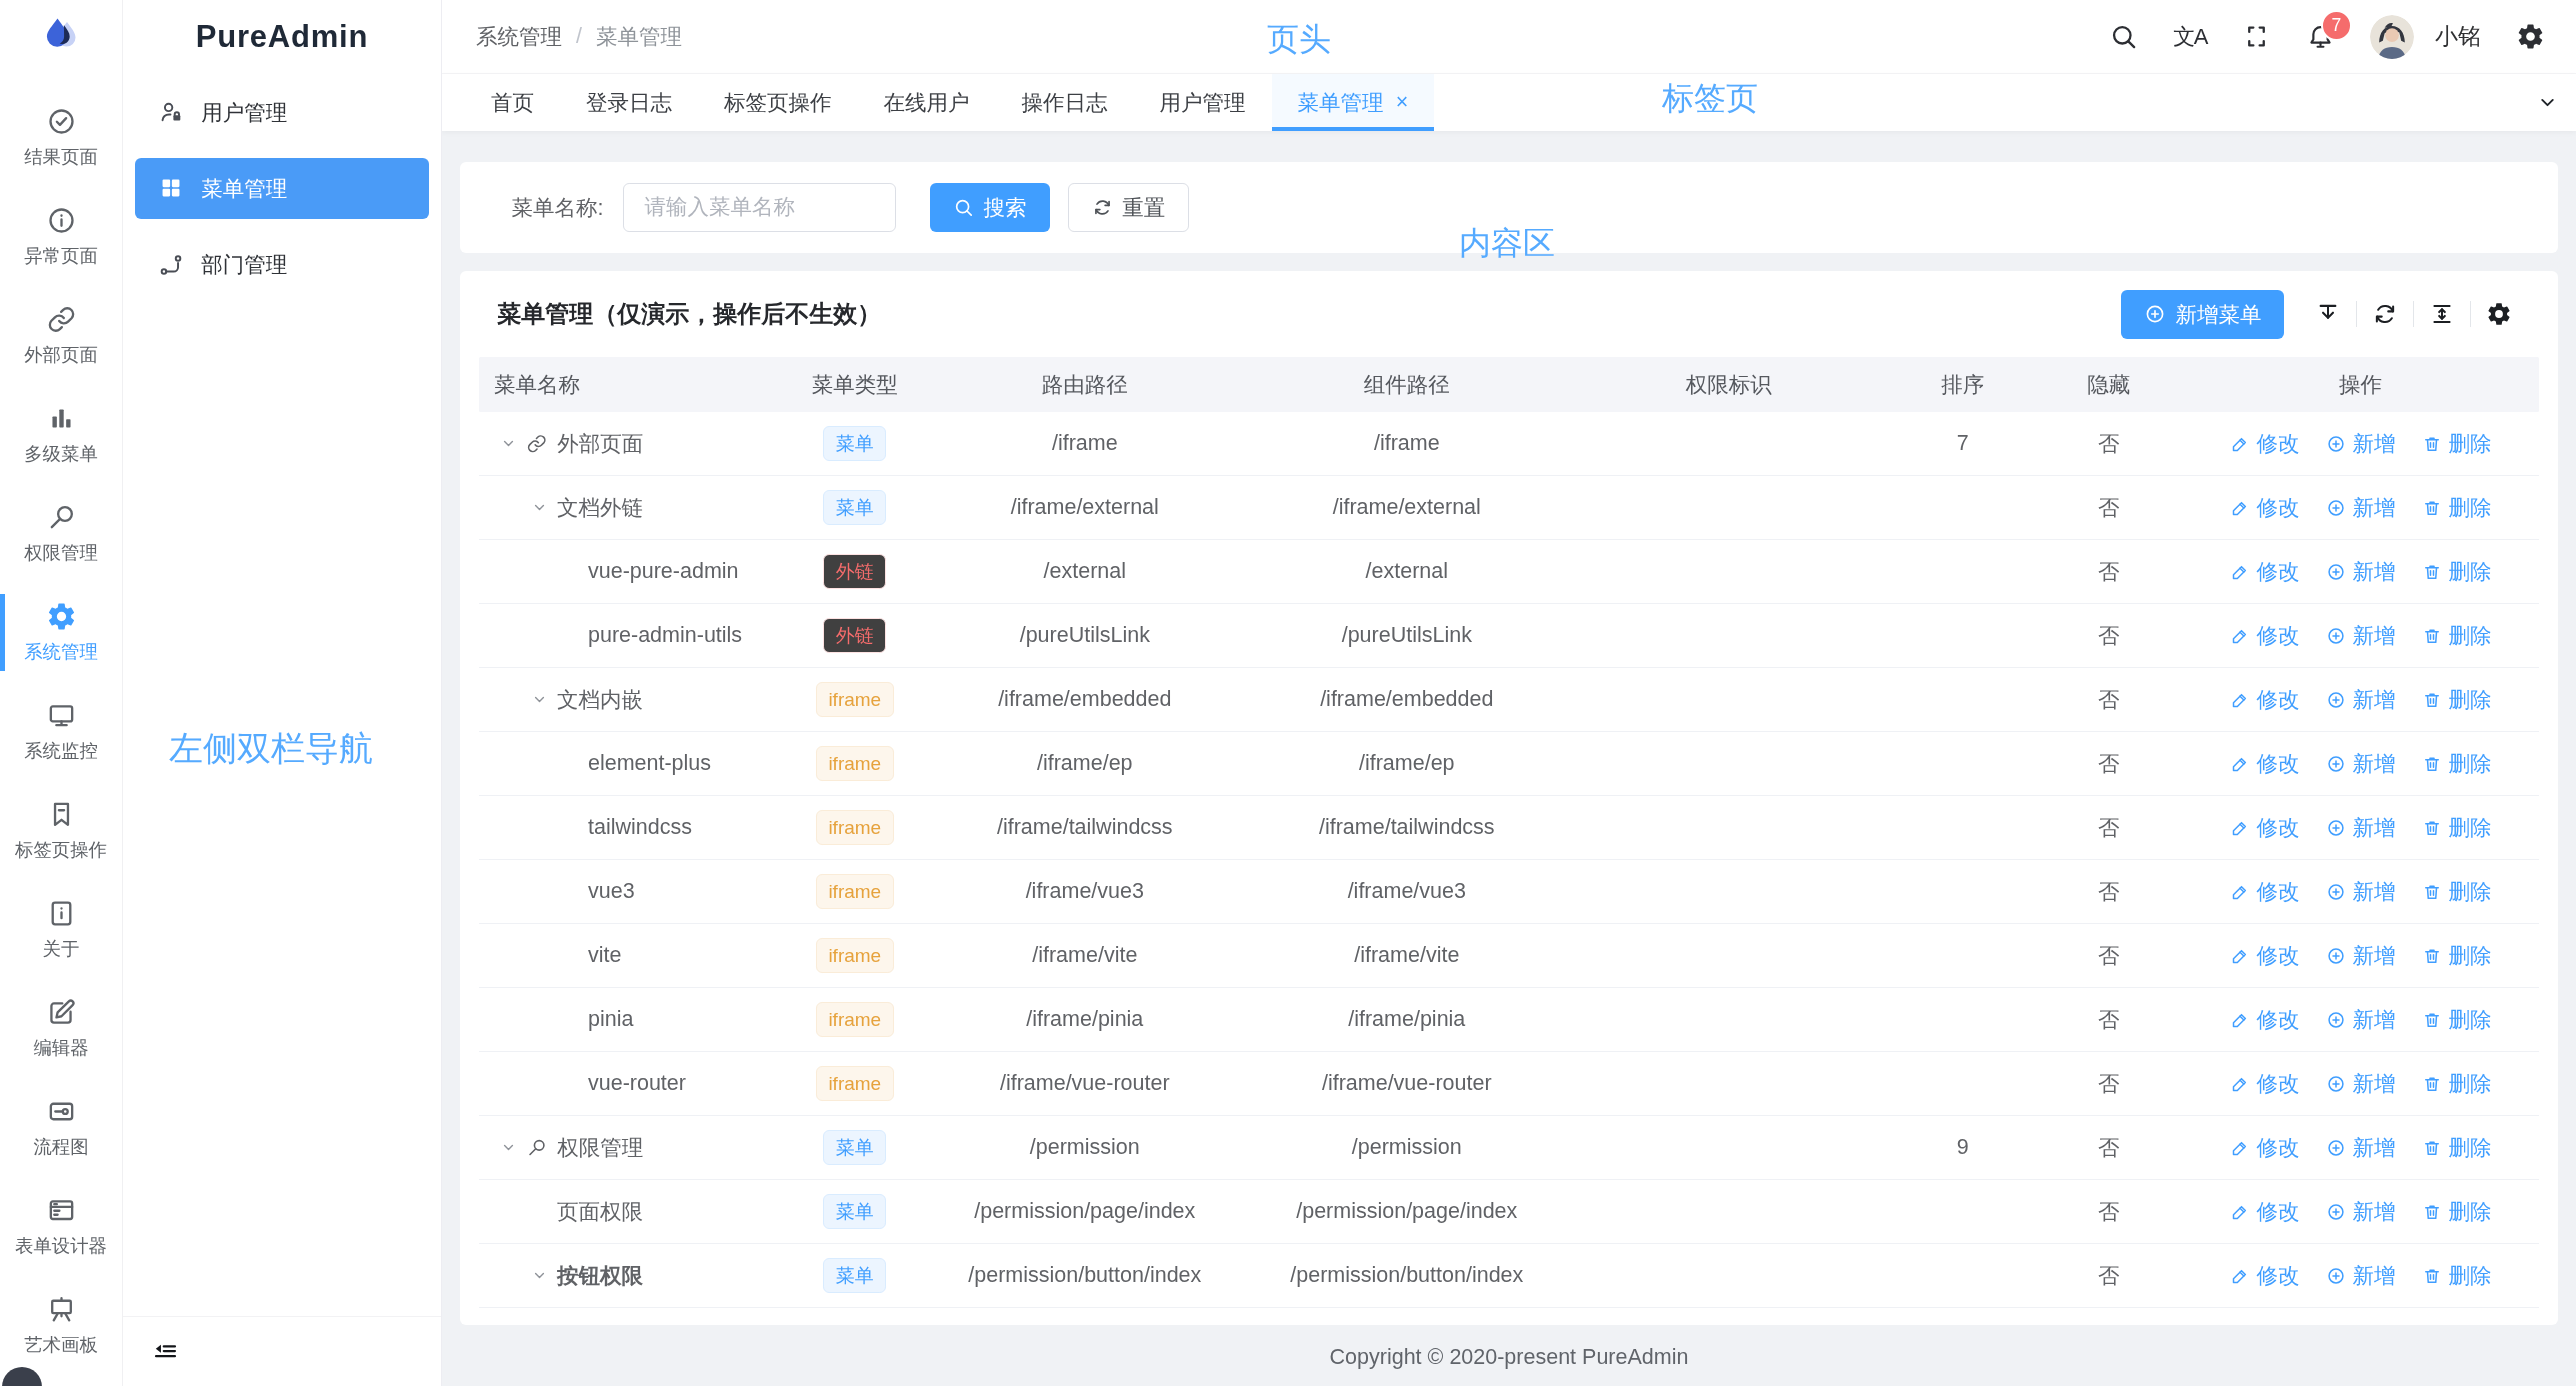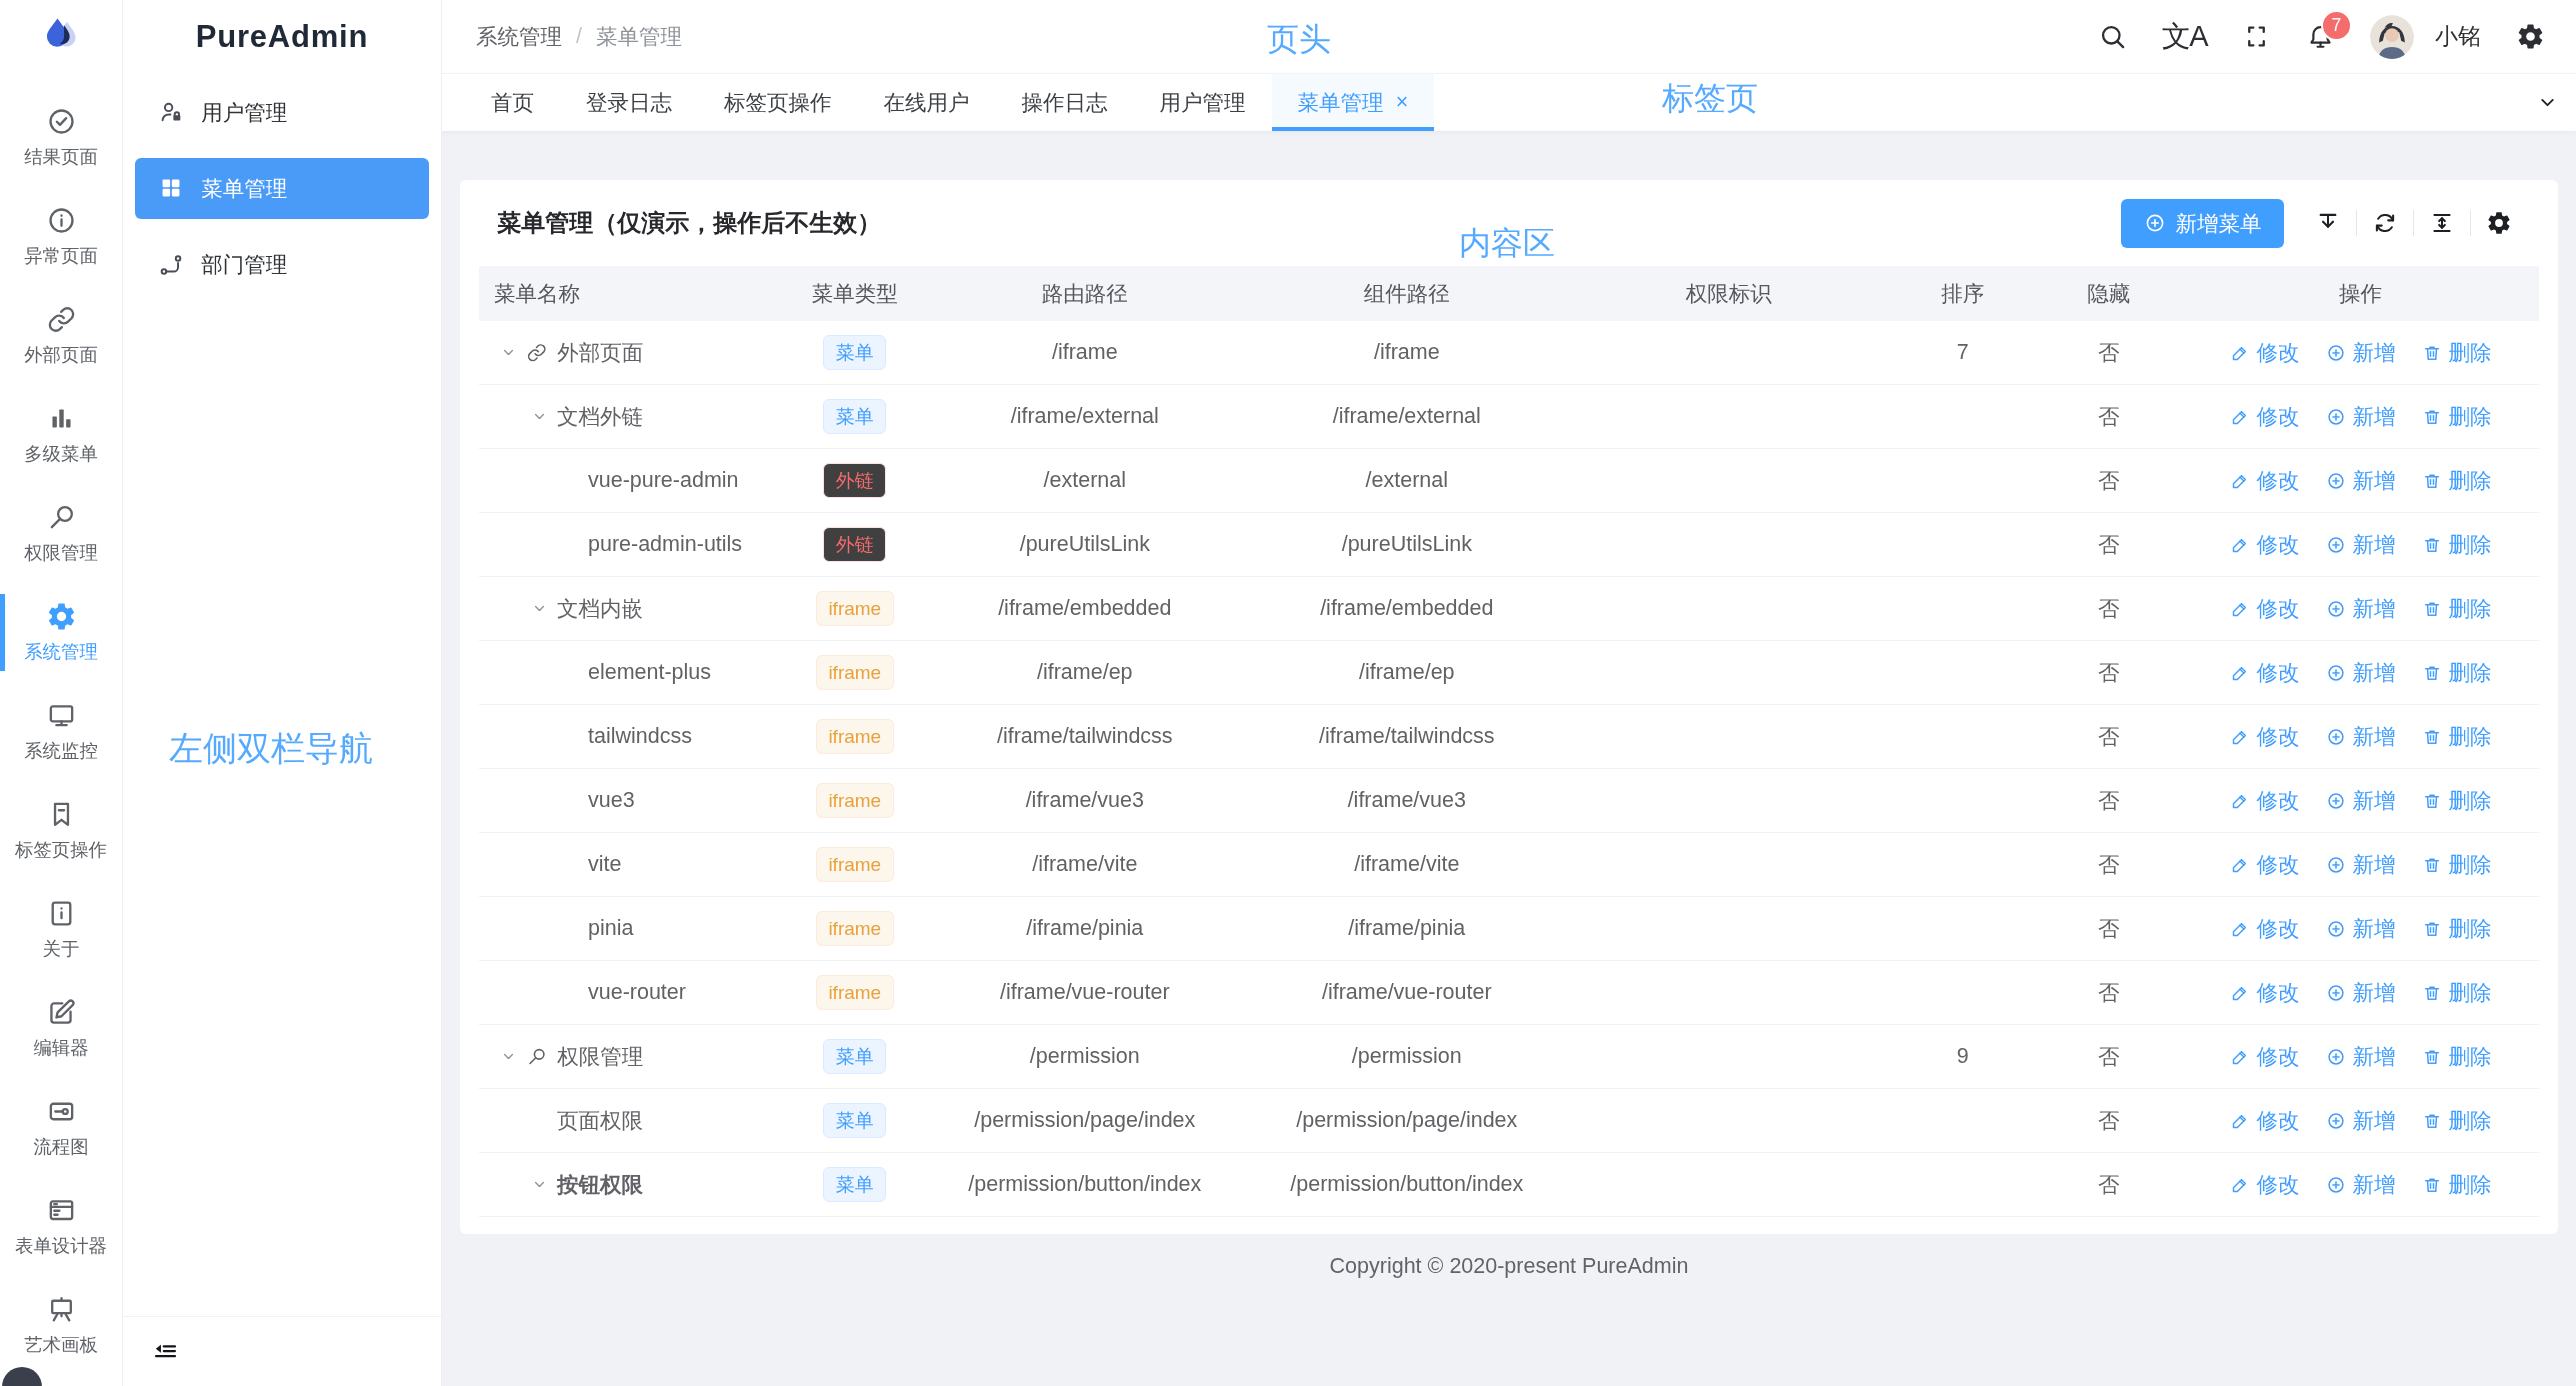--- a/index.html
+++ b/index.html
@@ -33,21 +33,21 @@
 
   
   .main { flex:1; display:flex; flex-direction:column; min-width:0; }
 
   .topbar { height:74px; background:#fff; display:flex; align-items:center; padding:0 31px 0 34px; border-bottom:0.8px solid #f4f4f6; }
   .breadcrumb { display:flex; align-items:center; gap:14px; font-size:21.5px; color:#606266; }
   .crumb-sep { color:#c0c4cc; }
   .crumb-current { color:#8e9399; }
   .top-actions { margin-left:auto; display:flex; align-items:center; gap:35px; color:#2c2e33; }
   .top-actions svg.ic { width:29px; height:29px; cursor:pointer; }
-  .translate-glyph { font-size:29px; cursor:pointer; letter-spacing:-1.5px; }
+  .translate-glyph { font-size:22px; cursor:pointer; letter-spacing:-1.5px; }
   .bell-wrap { position:relative; }
   .badge { position:absolute; top:-12.3px; right:-17px; min-width:31px; height:31px; border-radius:15.3px; background:#f56c6c; color:#fff; font-size:17.6px; display:flex; align-items:center; justify-content:center; border:2.3px solid #fff; }
   .avatar { width:44px; height:44px; border-radius:50%; overflow:hidden; cursor:pointer; }
   .avatar svg { width:100%; height:100%; }
   .username { font-size:23px; color:#303133; margin-left:-14px; cursor:pointer; }
 
   .tabbar { height:57px; background:#fff; display:flex; align-items:stretch; padding-left:23px; box-shadow:0 1.5px 6.1px rgba(0,0,0,.05); position:relative; z-index:2; }
   .tab { display:flex; align-items:center; padding:0 26px; font-size:21.5px; color:#3c3f44; cursor:pointer; position:relative; white-space:nowrap; }
   .tab.active { color:#409eff; background:#f5faff; }
   .tab.active::after { content:""; position:absolute; left:0; right:0; bottom:0; height:3.8px; background:#409eff; }
@@ -478,20 +478,36 @@
         </div>
       <div class="tab-arrow">
         <svg class="ic" viewBox="0 0 30 30" width="23" height="23">
             <use href="#i-chevron-down"></use>
           </svg>
       </div>
     </div>
 
     <div class="content">
 
+      <div class="card search-card">
+        <span class="search-label">菜单名称:</span>
+        <input class="search-input" placeholder="请输入菜单名称" style="">
+        <button class="btn btn-primary search-btn">
+          <svg class="ic" viewBox="0 0 27 27" width="21" height="21">
+              <use href="#i-search"></use>
+            </svg>
+          <span>搜索</span>
+        </button>
+        <button class="btn btn-plain reset-btn">
+          <svg class="ic" viewBox="0 0 27 27" width="21" height="21">
+              <use href="#i-refresh"></use>
+            </svg>
+          <span>重置</span>
+        </button>
+      </div>
 
       <div class="card table-card">
         <div class="title-bar">
           <span class="card-title">菜单管理（仅演示，操作后不生效）</span>
           <div class="title-tools">
             <button class="btn btn-primary add-btn">
               <svg class="ic" viewBox="0 0 29 29" width="22" height="22">
                   <use href="#i-plus-circle"></use>
                 </svg>
               <span>新增菜单</span>

